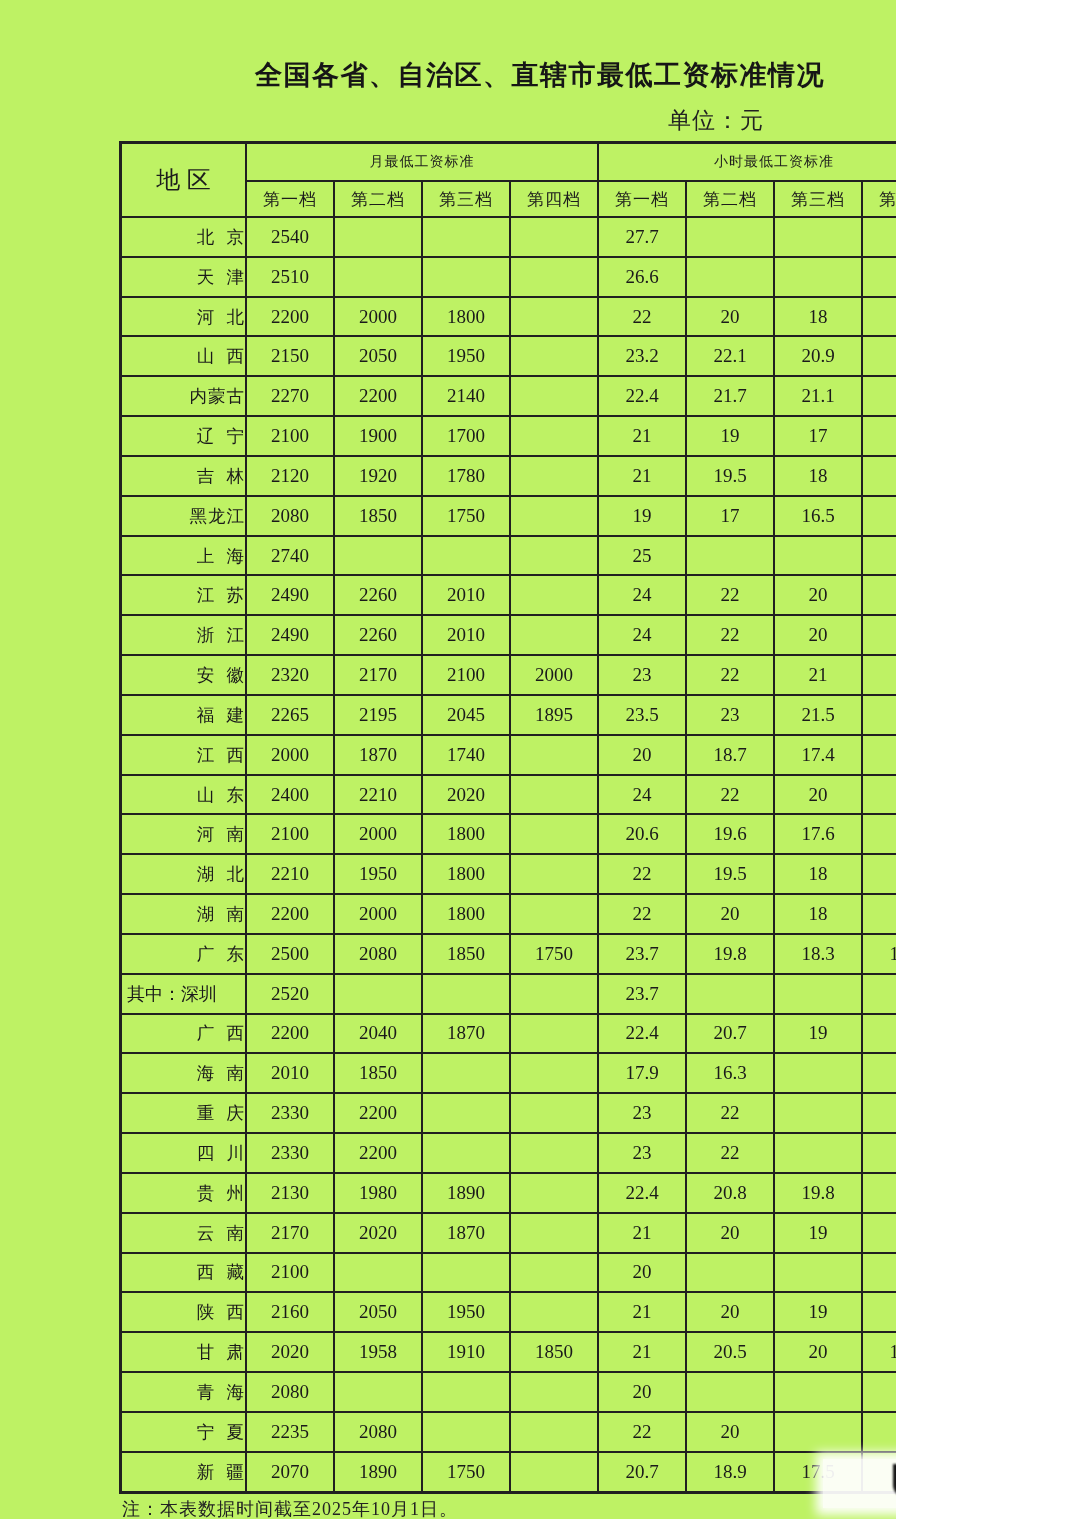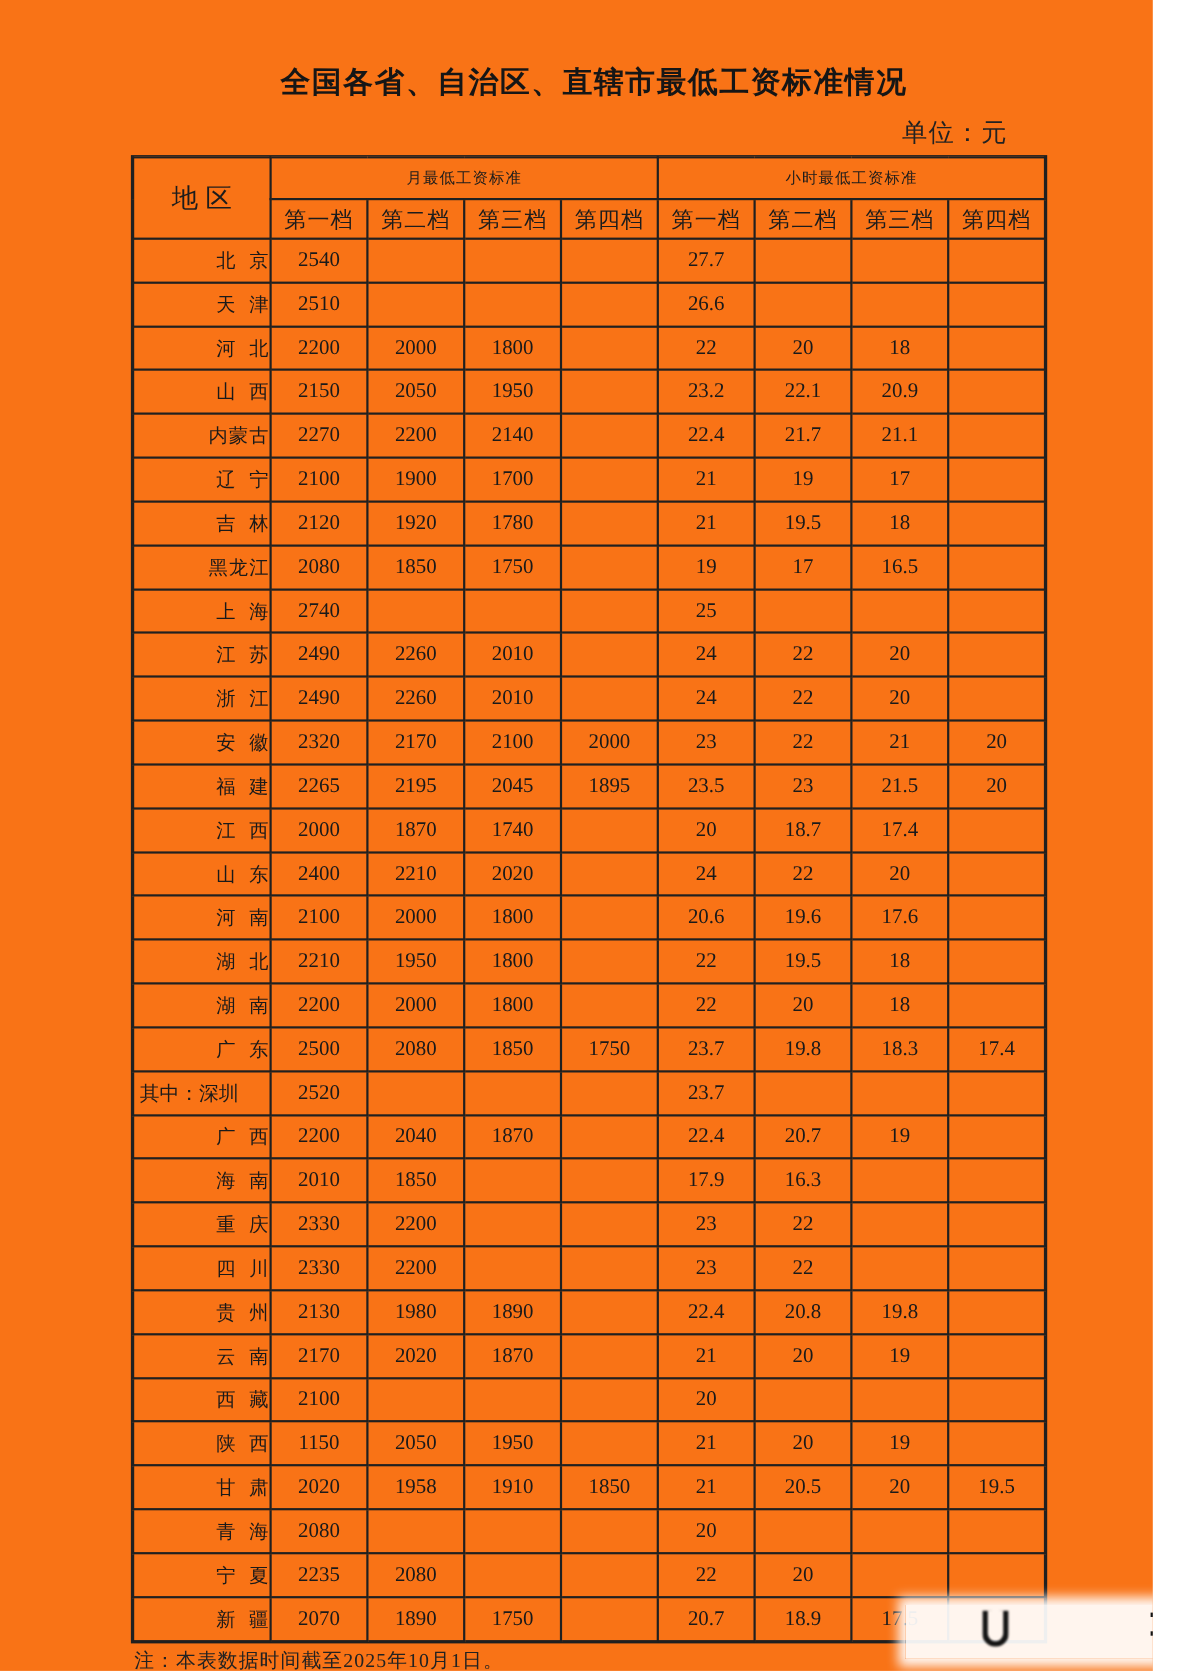--- a/index.html
+++ b/index.html
@@ -1,21 +1,21 @@
 <!DOCTYPE html>
 <html><head>
 <meta charset="utf-8">
 <style>
   * { margin: 0; padding: 0; box-sizing: border-box; }
   html, body { background: #ffffff; }
   .page {
     position: relative;
-    width: 1048px;
+    width: 896px;
     height: 1519px;
-    background: #f97316;
+    background: #bef264;
     overflow: hidden;
     font-family: "Liberation Serif", "DejaVu Serif", serif;
     color: #1a1a1a;
   }
   .page-title {
     position: absolute;
     top: 57px;
     left: 0;
     width: 1080px;
     text-align: center;
@@ -62,21 +62,21 @@
     font-size: 24px;
     font-weight: 500;
   }
   .wage-table th.group-head {
     font-family: "Liberation Sans", "DejaVu Sans", sans-serif;
     font-size: 14px;
     font-weight: 500;
     letter-spacing: 1px;
   }
   .wage-table th.tier-head {
-    font-size: 20px;
+    font-size: 17px;
     letter-spacing: 1px;
   }
   .wage-table tbody tr { height: 39.84px; }
   .wage-table td.region-cell {
     font-size: 17.5px;
     word-spacing: 6px;
     letter-spacing: 1px;
     text-align: right;
   }
   .wage-table td.region-cell.indent {
@@ -460,21 +460,21 @@
           <td class="value-cell"></td>
           <td class="value-cell"></td>
           <td class="value-cell"></td>
           <td class="value-cell">20</td>
           <td class="value-cell"></td>
           <td class="value-cell"></td>
           <td class="value-cell"></td>
         </tr>
         <tr>
           <td class="region-cell">陕 西</td>
-          <td class="value-cell">1150</td>
+          <td class="value-cell">2160</td>
           <td class="value-cell">2050</td>
           <td class="value-cell">1950</td>
           <td class="value-cell"></td>
           <td class="value-cell">21</td>
           <td class="value-cell">20</td>
           <td class="value-cell">19</td>
           <td class="value-cell"></td>
         </tr>
         <tr>
           <td class="region-cell">甘 肃</td>

